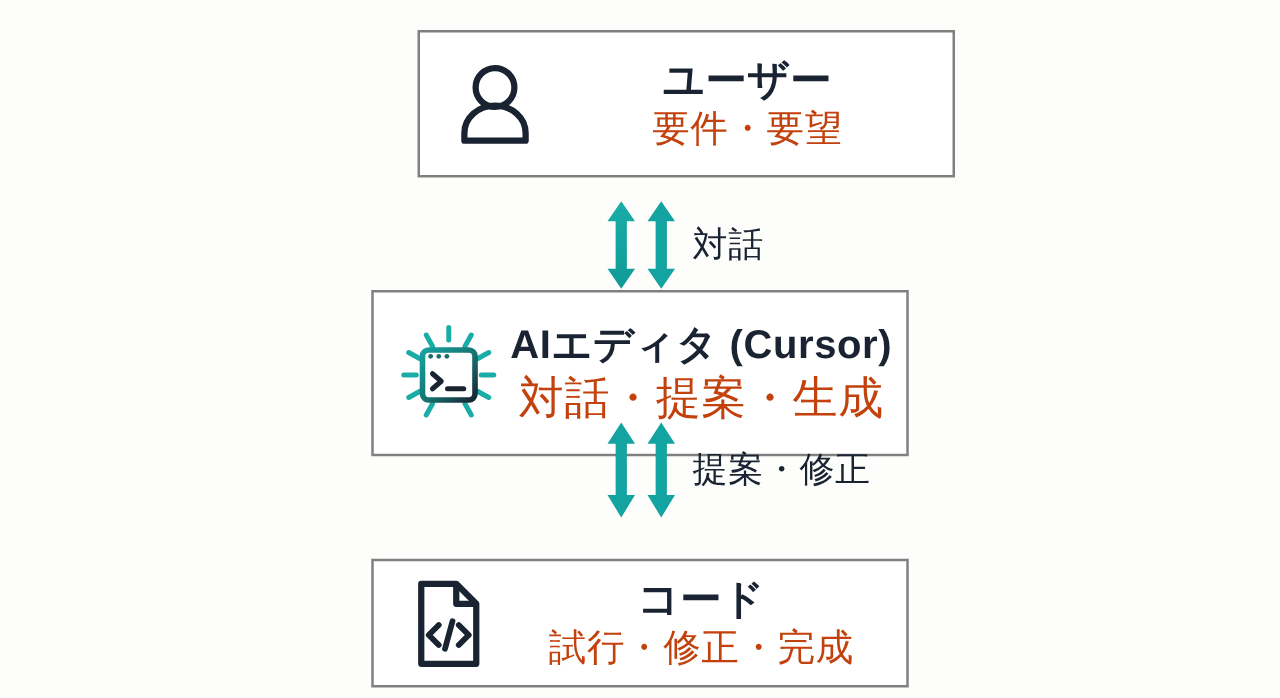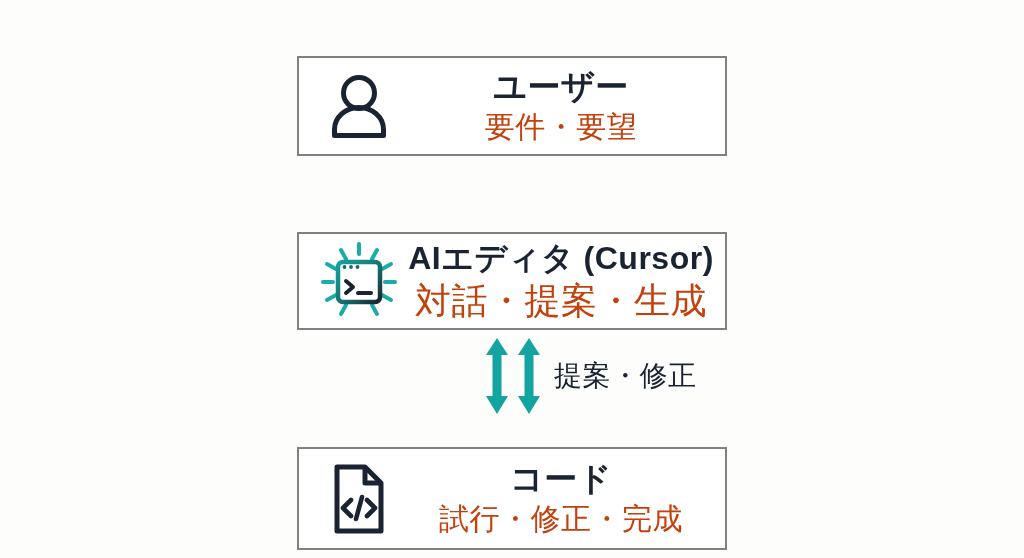--- a/index.html
+++ b/index.html
@@ -30,22 +30,22 @@
     width: 430px;
     box-sizing: border-box;
     background: #ffffff;
     border: 2px solid #808080;
     display: flex;
     flex-direction: row;
     align-items: center;
     justify-content: flex-start;
   }
 
-  #node-user     { top: 56px;  height: 100px; }
-  #node-editor   { top: 232px; height: 98px; }
+  #node-user     { top: 24px;  height: 118px; margin-left: 37px; }
+  #node-editor   { top: 232px; height: 133px; }
   #node-code     { top: 415px; height: 103px; margin-top: 32px; }
 
   .node-icon {
     flex: 0 0 auto;
     width: 96px;
     display: flex;
     align-items: center;
     justify-content: center;
     margin-left: 12px;
   }
@@ -122,20 +122,37 @@
         <circle cx="31" cy="20" r="15.5" fill="none" stroke="#1a2332" stroke-width="5"></circle>
         <path d="M6.5 62.5 v-6 a24.5 22 0 0 1 49 0 v6 z" fill="none" stroke="#1a2332" stroke-width="5" stroke-linejoin="round"></path>
       </svg>
     </div>
     <div class="node-text">
       <div class="node-title">ユーザー</div>
       <div class="node-sub">要件・要望</div>
     </div>
   </div>
 
+  <div class="arrow-group" id="arrow-group-dialog">
+    <div class="arrow-pair">
+      <svg width="26" height="72" viewBox="0 0 26 72" aria-hidden="true">
+        <defs>
+          <linearGradient id="tealA" x1="0" y1="0" x2="0" y2="1">
+            <stop offset="0%" stop-color="#1aada8"></stop>
+            <stop offset="100%" stop-color="#0f9a98"></stop>
+          </linearGradient>
+        </defs>
+        <path d="M13 1 L24 17 H17.5 V55 H24 L13 71 L2 55 H8.5 V17 H2 Z" fill="url(#tealA)"></path>
+      </svg>
+      <svg width="26" height="72" viewBox="0 0 26 72" aria-hidden="true">
+        <path d="M13 1 L24 17 H17.5 V55 H24 L13 71 L2 55 H8.5 V17 H2 Z" fill="#13a3a0"></path>
+      </svg>
+    </div>
+    <div class="arrow-label">対話</div>
+  </div>
 
   <div class="node" id="node-editor">
     <div class="node-icon">
       <svg width="84" height="78" viewBox="0 0 84 78" aria-hidden="true">
         <defs>
           <linearGradient id="termGrad" x1="0" y1="0" x2="1" y2="1">
             <stop offset="0%" stop-color="#17a2a0"></stop>
             <stop offset="55%" stop-color="#15716f"></stop>
             <stop offset="100%" stop-color="#1a2332"></stop>
           </linearGradient>

